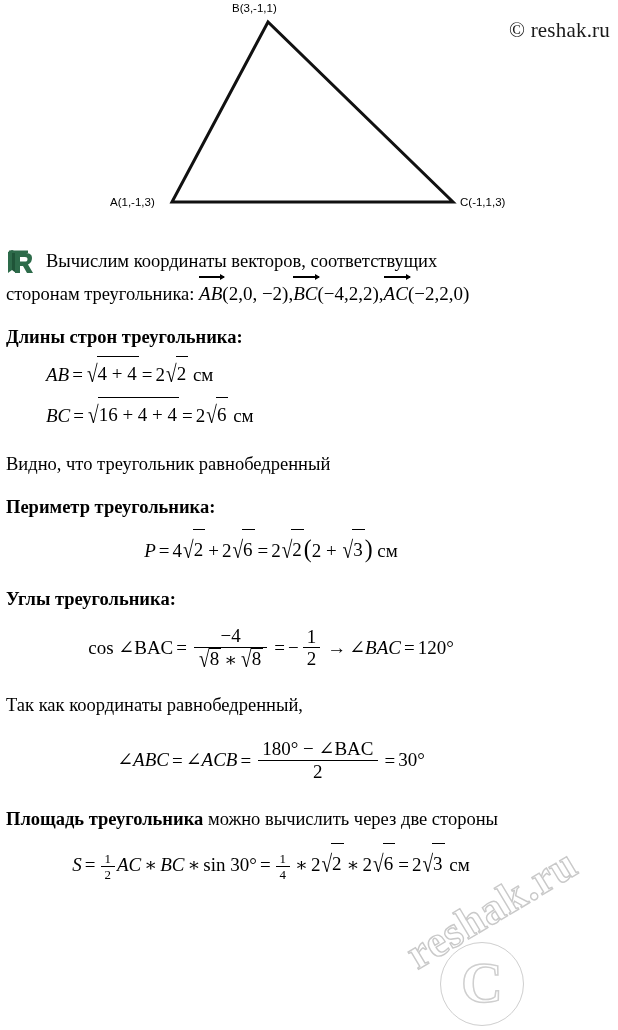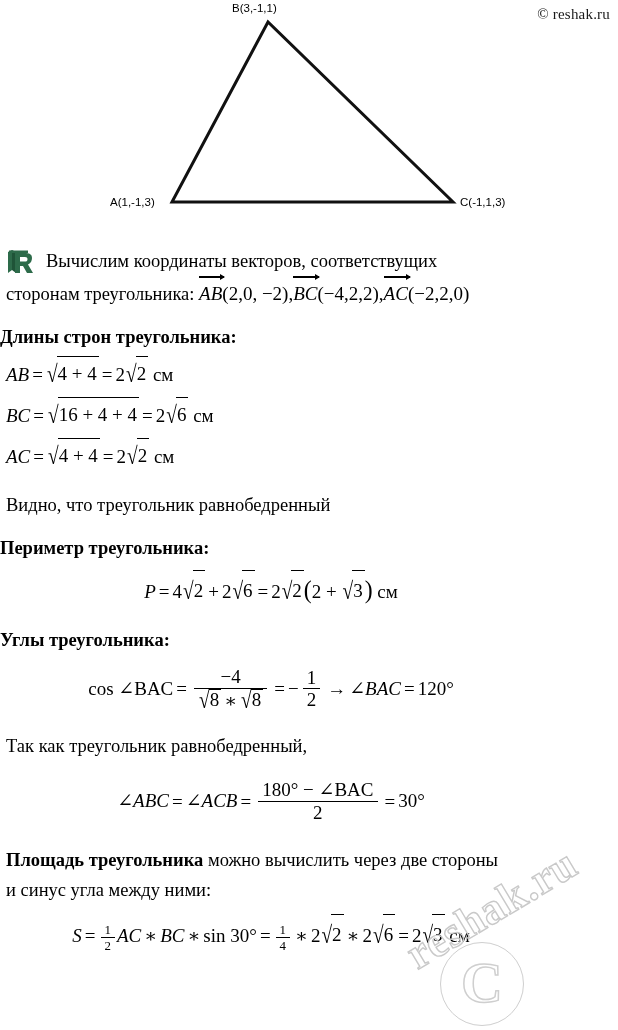--- a/index.html
+++ b/index.html
@@ -12,24 +12,24 @@
     height: 1030px;
     position: relative;
     overflow: hidden;
     font-family: "Liberation Serif", "DejaVu Serif", serif;
     color: #000000;
   }
 
   
   .corner-mark {
     position: absolute;
-    top: 6px;
+    top: 18px;
     right: 8px;
     font-family: "Liberation Serif", "DejaVu Serif", serif;
-    font-size: 15px;
+    font-size: 21px;
     color: #1a1a1a;
     letter-spacing: .2px;
     white-space: nowrap;
   }
 
   
   .figure {
     position: absolute;
     left: 0;
     top: 0;
@@ -64,30 +64,32 @@
     left: 6px;
     top: 2px;
     width: 30px;
     height: 28px;
   }
 
   .heading {
     font-weight: bold;
     font-size: 18.5px;
     line-height: 28px;
+    padding-left: 6px;
     margin-top: 14px;
   }
 
   .eq-line {
     font-size: 19px;
     line-height: 34px;
     padding-left: 6px;
     margin-top: 6px;
     font-style: italic;
     white-space: nowrap;
+    margin-left: 40px;
   }
   .eq-center {
     text-align: center;
     font-size: 19px;
     line-height: 40px;
     margin-top: 8px;
     white-space: nowrap;
   }
   .upr { font-style: normal; }
 
@@ -235,39 +237,37 @@
 
   <div class="para">
     <span>сторонам треугольника:</span>
     <span id="vec-list"> <span class="m" style="font-size:19px;"><span class="vecwrap"><span class="vbar"></span><span class="vhead"></span><span class="vtext">AB</span></span><span class="n">(2,0, −2),</span><span class="vecwrap"><span class="vbar"></span><span class="vhead"></span><span class="vtext">BC</span></span><span class="n">(−4,2,2),</span><span class="vecwrap"><span class="vbar"></span><span class="vhead"></span><span class="vtext">AC</span></span><span class="n">(−2,2,0)</span></span></span>
   </div>
 
   <div class="heading">Длины строн треугольника:</div>
   <div id="lengths-block">
       <div class="eq-line"><span class="m">AB</span><span class="op">=</span><span class="radical"><span class="sign">√</span><span class="rad">4 + 4</span></span><span class="op">=</span><span class="n">2</span><span class="radical"><span class="sign">√</span><span class="rad">2</span></span> <span class="upr">см</span></div>
       <div class="eq-line"><span class="m">BC</span><span class="op">=</span><span class="radical"><span class="sign">√</span><span class="rad">16 + 4 + 4</span></span><span class="op">=</span><span class="n">2</span><span class="radical"><span class="sign">√</span><span class="rad">6</span></span> <span class="upr">см</span></div>
-      <div class="eq-line"><span class="m">AC</span><span class="op">=</span><span class="radical"><span class="sign">√</span><span class="rad">4 + 4</span></span><span class="op">=</span><span class="n">2</span><span class="radical"><span class="sign">√</span><span class="rad">2</span></span> <span class="upr">см</span></div>
     </div>
 
   <div class="para plain" style="margin-top:16px;">Видно, что треугольник равнобедренный</div>
 
   <div class="heading">Периметр треугольника:</div>
   <div class="eq-center" id="perimeter-eq"><span class="m">P</span><span class="op">=</span><span class="n">4</span><span class="radical"><span class="sign">√</span><span class="rad">2</span></span><span class="op">+</span><span class="n">2</span><span class="radical"><span class="sign">√</span><span class="rad">6</span></span><span class="op">=</span><span class="n">2</span><span class="radical"><span class="sign">√</span><span class="rad">2</span></span><span class="bigparen">(</span><span class="n">2 + </span><span class="radical"><span class="sign">√</span><span class="rad">3</span></span><span class="bigparen">)</span> <span class="upr">см</span></div>
 
   <div class="heading">Углы треугольника:</div>
   <div class="eq-center" id="angle-bac-eq" style="margin-top:14px;"><span class="n" style="font-style:normal;">cos ∠BAC</span><span class="op">=</span><span class="frac"><span class="num"><span class="n">−4</span></span><span class="den"><span class="radical"><span class="sign">√</span><span class="rad">8</span></span><span class="op">∗</span><span class="radical"><span class="sign">√</span><span class="rad">8</span></span></span></span><span class="op">=</span><span class="n">−</span><span class="frac"><span class="num"><span class="n">1</span></span><span class="den"><span class="n">2</span></span></span><span class="op">→</span><span class="m">∠BAC</span><span class="op">=</span><span class="n">120°</span></div>
 
-  <div class="para plain" style="margin-top:18px;">Так как треугольник равнобедренный,</div>
+  <div class="para plain" style="margin-top:18px;">Так как координаты равнобедренный,</div>
 
   <div class="eq-center" id="angle-abc-eq" style="margin-top:20px;"><span class="m">∠ABC</span><span class="op">=</span><span class="m">∠ACB</span><span class="op">=</span><span class="frac"><span class="num"><span class="m" style="font-style:normal;">180° − ∠BAC</span></span><span class="den"><span class="n">2</span></span></span><span class="op">=</span><span class="n">30°</span></div>
 
   <div class="para plain" style="margin-top:20px;">
     <b>Площадь треугольника</b><span> можно вычислить через две стороны</span>
   </div>
-  <div class="para">и синус угла между ними:</div>
 
   <div class="eq-center" id="area-eq" style="margin-top:10px;"><span class="m">S</span><span class="op">=</span><span class="frac small"><span class="num">1</span><span class="den">2</span></span><span class="m">AC</span><span class="op">∗</span><span class="m">BC</span><span class="op">∗</span><span class="n">sin 30°</span><span class="op">=</span><span class="frac small"><span class="num">1</span><span class="den">4</span></span><span class="op">∗</span><span class="n">2</span><span class="radical"><span class="sign">√</span><span class="rad">2</span></span><span class="op">∗</span><span class="n">2</span><span class="radical"><span class="sign">√</span><span class="rad">6</span></span><span class="op">=</span><span class="n">2</span><span class="radical"><span class="sign">√</span><span class="rad">3</span></span> <span class="upr">см</span></div>
 </div>
 
 <div class="wm">
   <div class="wm-text">reshak.ru</div>
   <div class="wm-c"></div>
 </div>
 
 </body></html>

